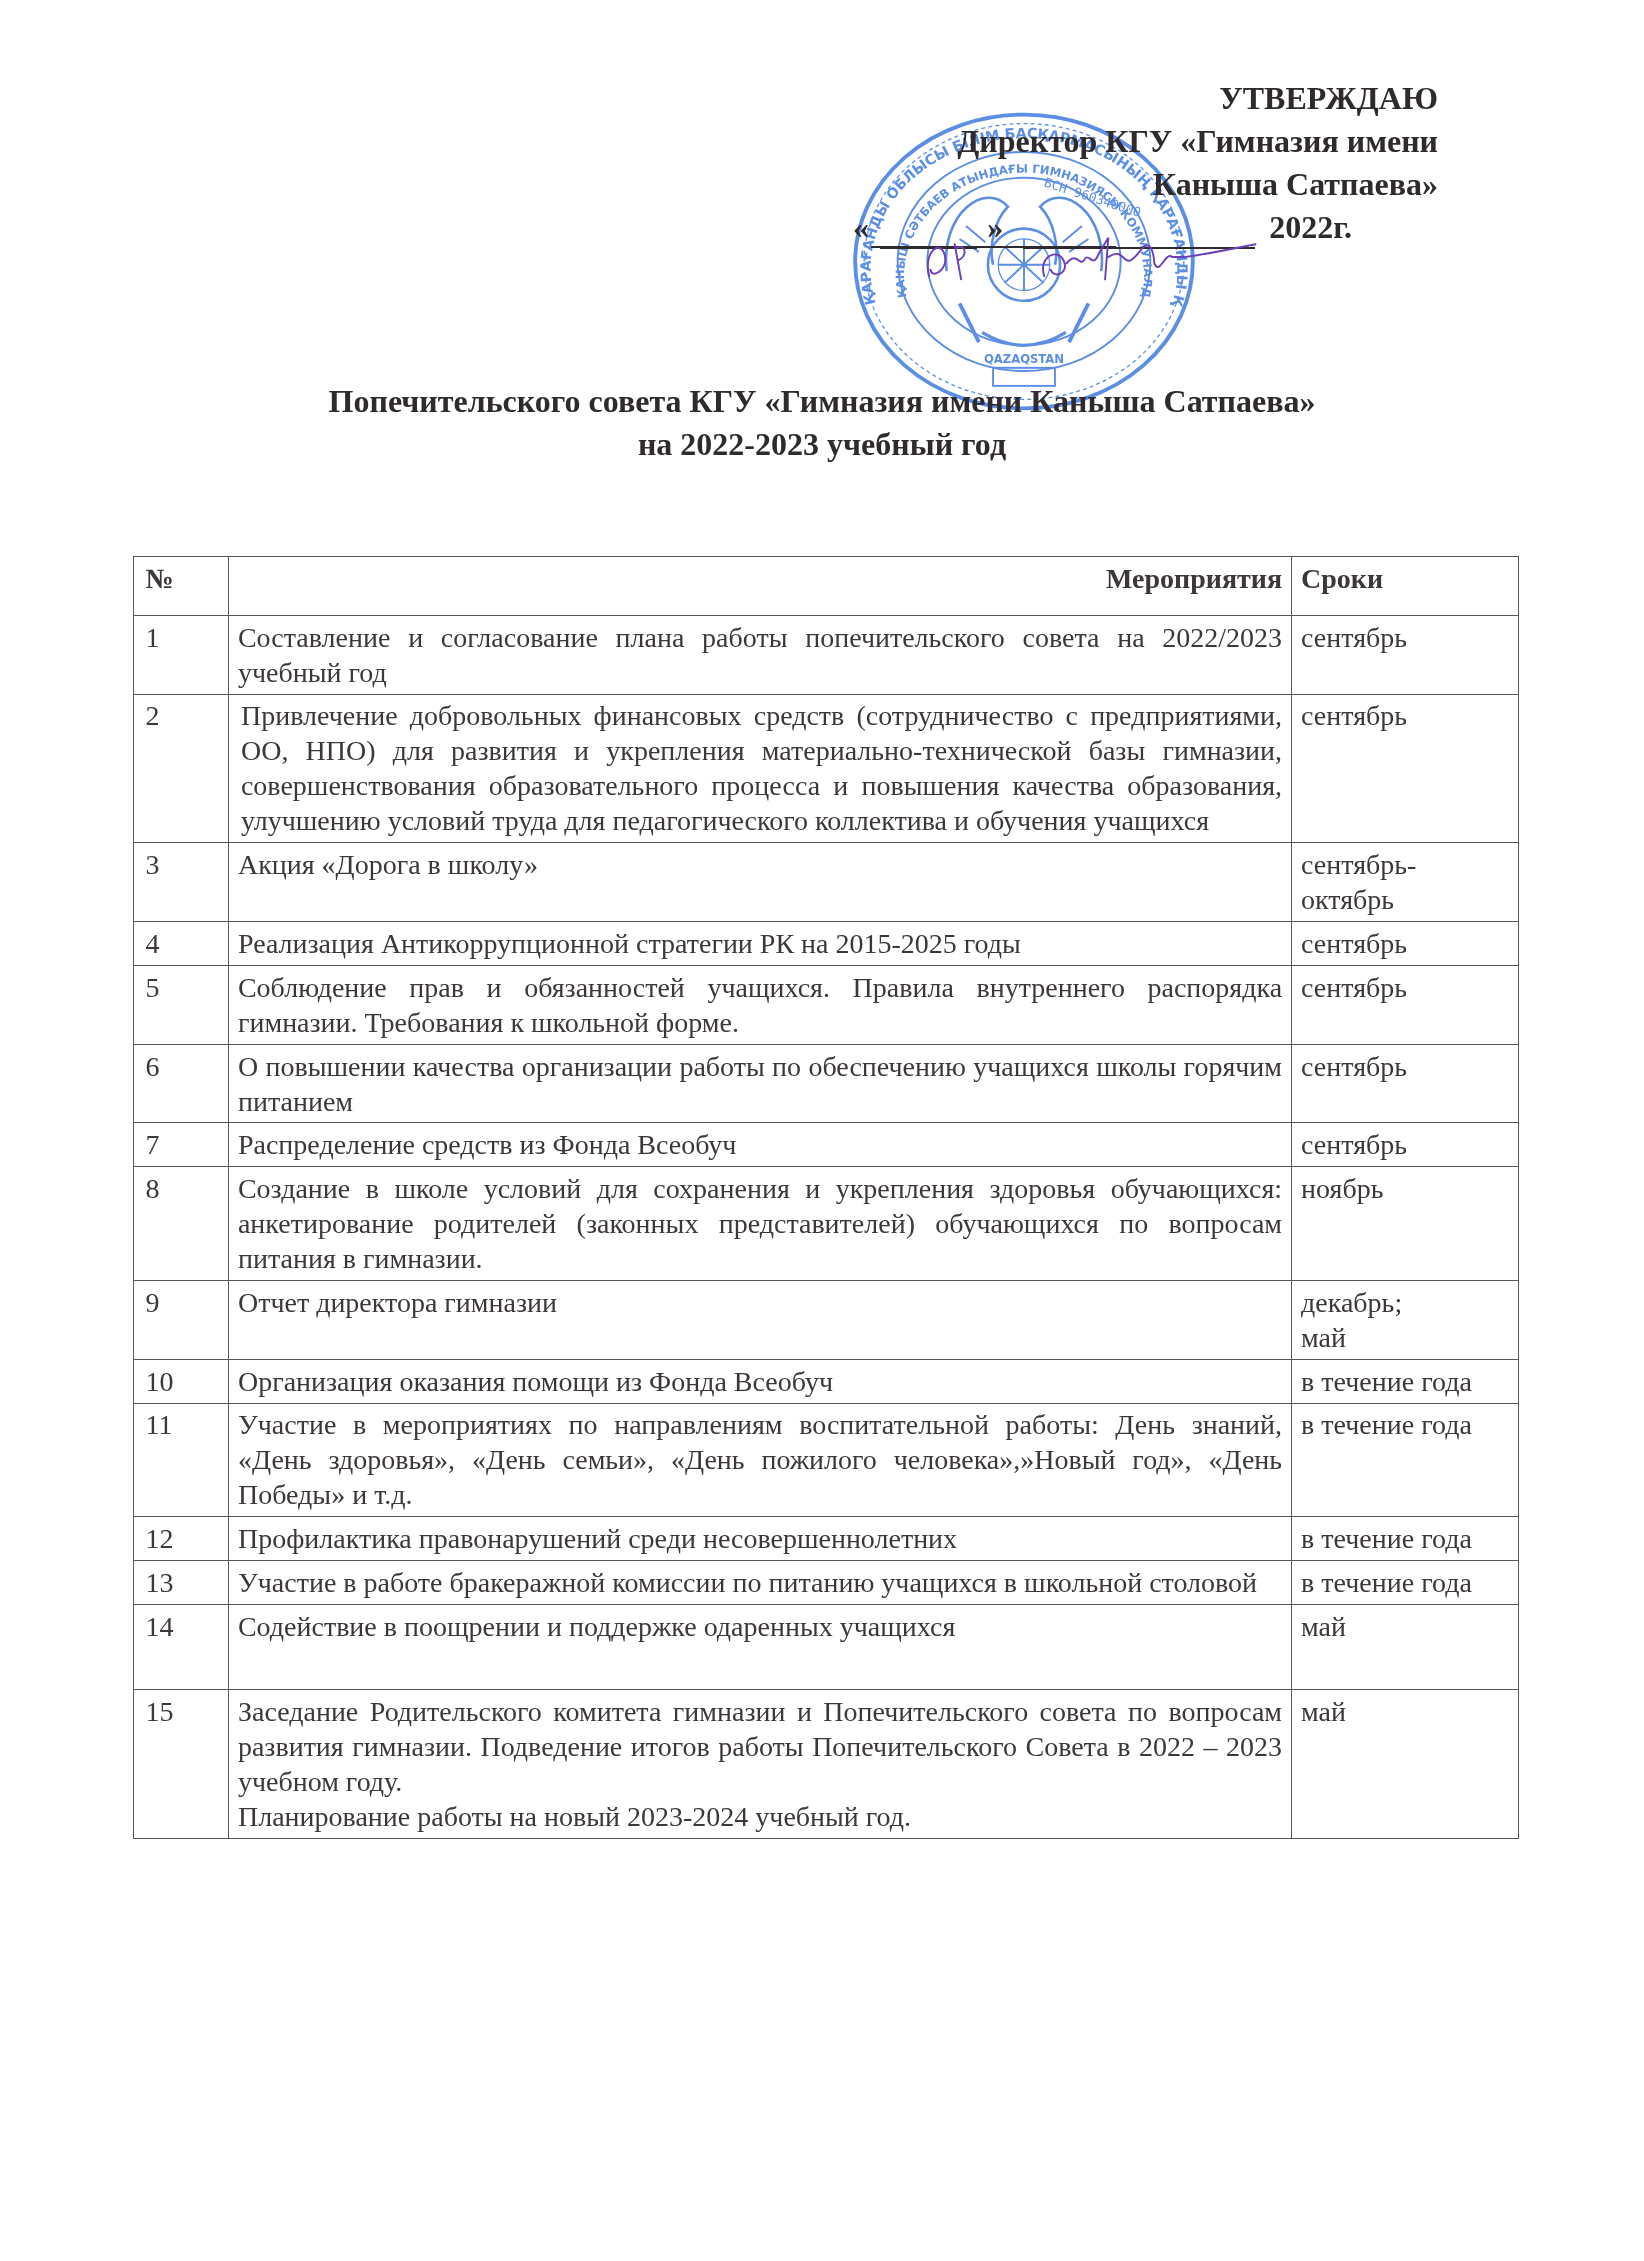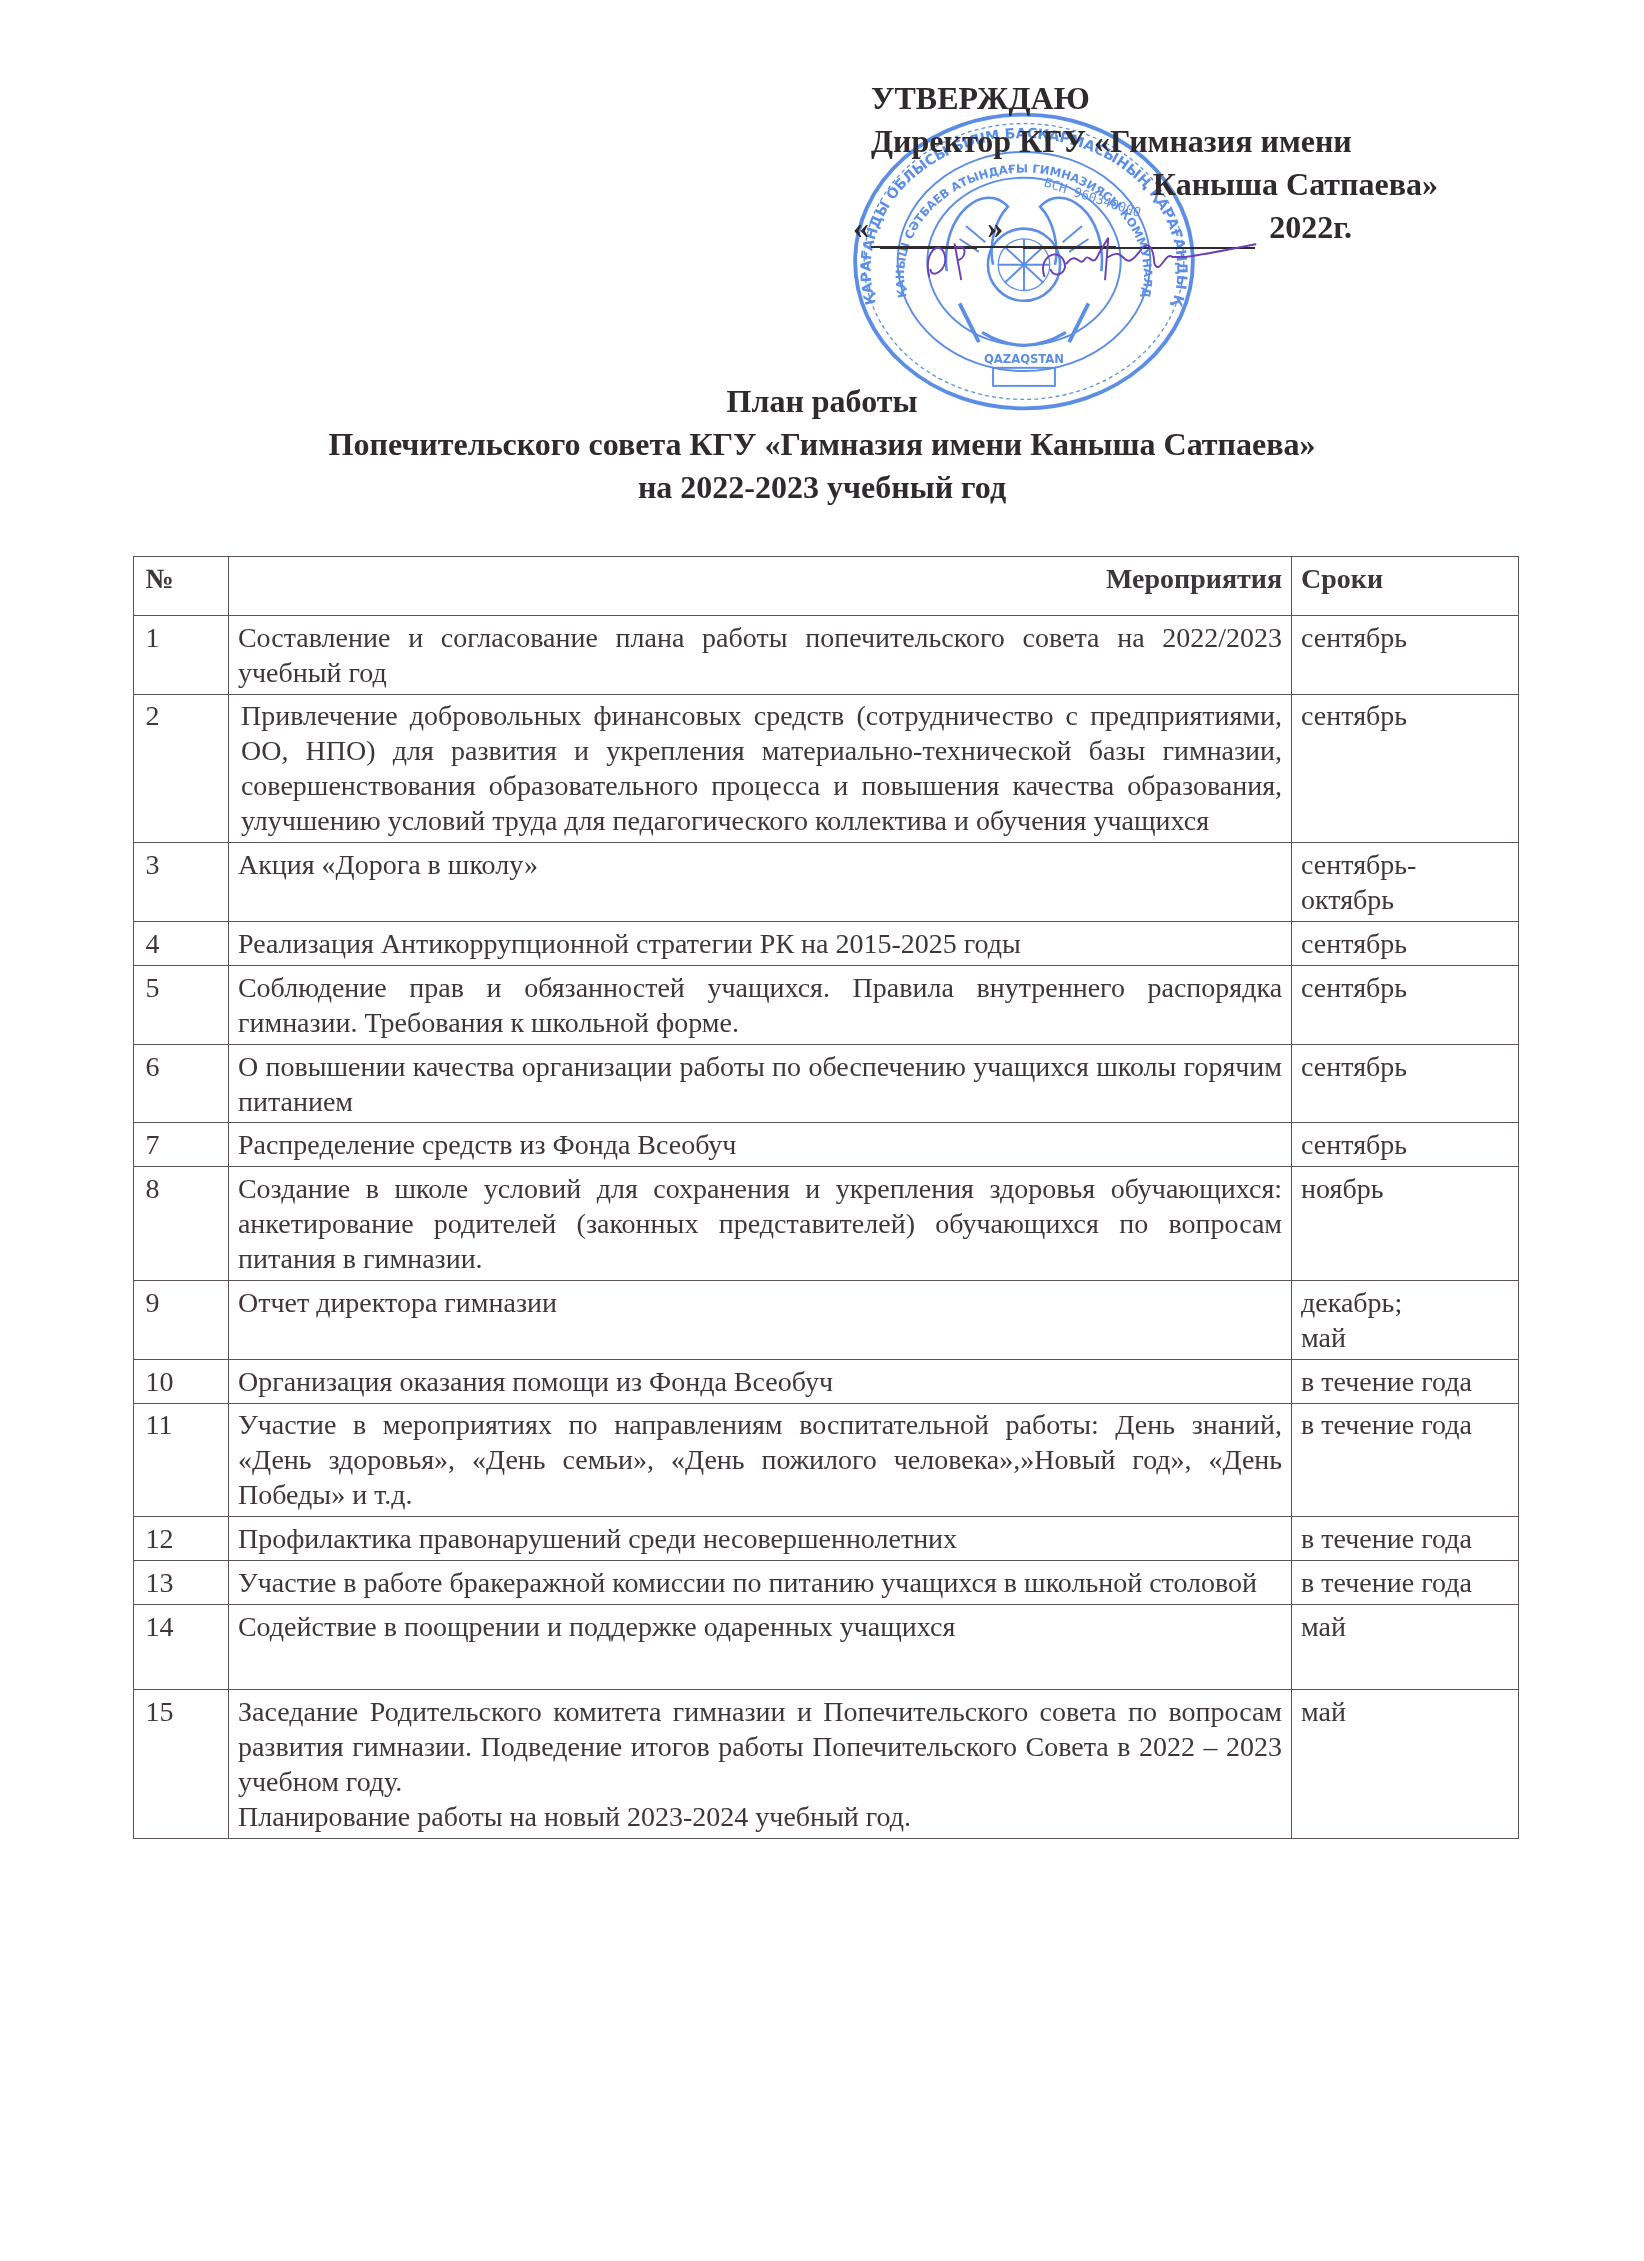--- a/index.html
+++ b/index.html
@@ -4,21 +4,21 @@
 <style>
   html, body { margin: 0; padding: 0; background: #ffffff; }
   body { width: 1644px; height: 2261px; position: relative; overflow: hidden;
          font-family: "Liberation Serif", "DejaVu Serif", serif; color: #3a3438; }
 
   
   .approve { position: absolute; left: 871px; top: 77px; width: 567px;
              font-weight: bold; font-size: 32px; line-height: 43px; color: #2f2a2e; }
   .approve .line { display: block; white-space: nowrap; }
   .approve .r { text-align: right; }
-  .approve .title { text-align: left; }
+  .approve .title { text-align: right; }
   .date-line { display: flex; align-items: flex-end; justify-content: flex-start; white-space: nowrap; margin-left: -18px; }
   .sig-line { position: absolute; left: 871px; top: 246px; width: 245px; border-bottom: 2.6px solid #2f2a2e; }
   .blank { display: inline-block; border-bottom: 2.6px solid #2f2a2e; height: 33px; vertical-align: bottom; }
   .blank.day { width: 97px; margin: 0 2.6px; }
   .blank.month { width: 232px; margin: 0 6.4px 0 11.6px; }
 
   
   .stamp { position: absolute; left: 850px; top: 110px; width: 348px; height: 303px; pointer-events: none; opacity: 0.78; }
   .signature { position: absolute; left: 915px; top: 225px; width: 361px; height: 64px; pointer-events: none; }
 
@@ -94,21 +94,20 @@
   <g fill="none" stroke="#6a3fb8" stroke-width="3" stroke-linecap="round">
     <path d="M20 80 C 10 40 40 20 45 50 C 48 70 25 85 22 70"></path>
     <path d="M60 30 L 70 85 M 64 35 C 80 30 78 50 66 55"></path>
     <path d="M200 80 C 190 50 220 35 230 55 C 240 75 215 85 210 70 M 235 60 C 250 40 255 65 262 55 C 270 40 275 70 285 45 L 300 20 L 295 85 M 300 50 C 330 30 320 80 350 40 C 360 25 370 30 372 60 C 380 80 390 40 400 50 L 420 50 C 450 46 480 40 530 30"></path>
   </g>
   <text x="120" y="95" font-size="1" fill="transparent">01</text>
   <text x="300" y="95" font-size="1" fill="transparent">сентября</text>
 </svg>
 
 <div class="doc-title">
-  <div>План работы</div>
   <div>Попечительского совета КГУ «Гимназия имени Каныша Сатпаева»</div>
   <div>на 2022-2023 учебный год</div>
 </div>
 
 <table class="plan">
   <colgroup>
       <col class="c-num">
       <col class="c-act">
       <col class="c-term">
     </colgroup>

